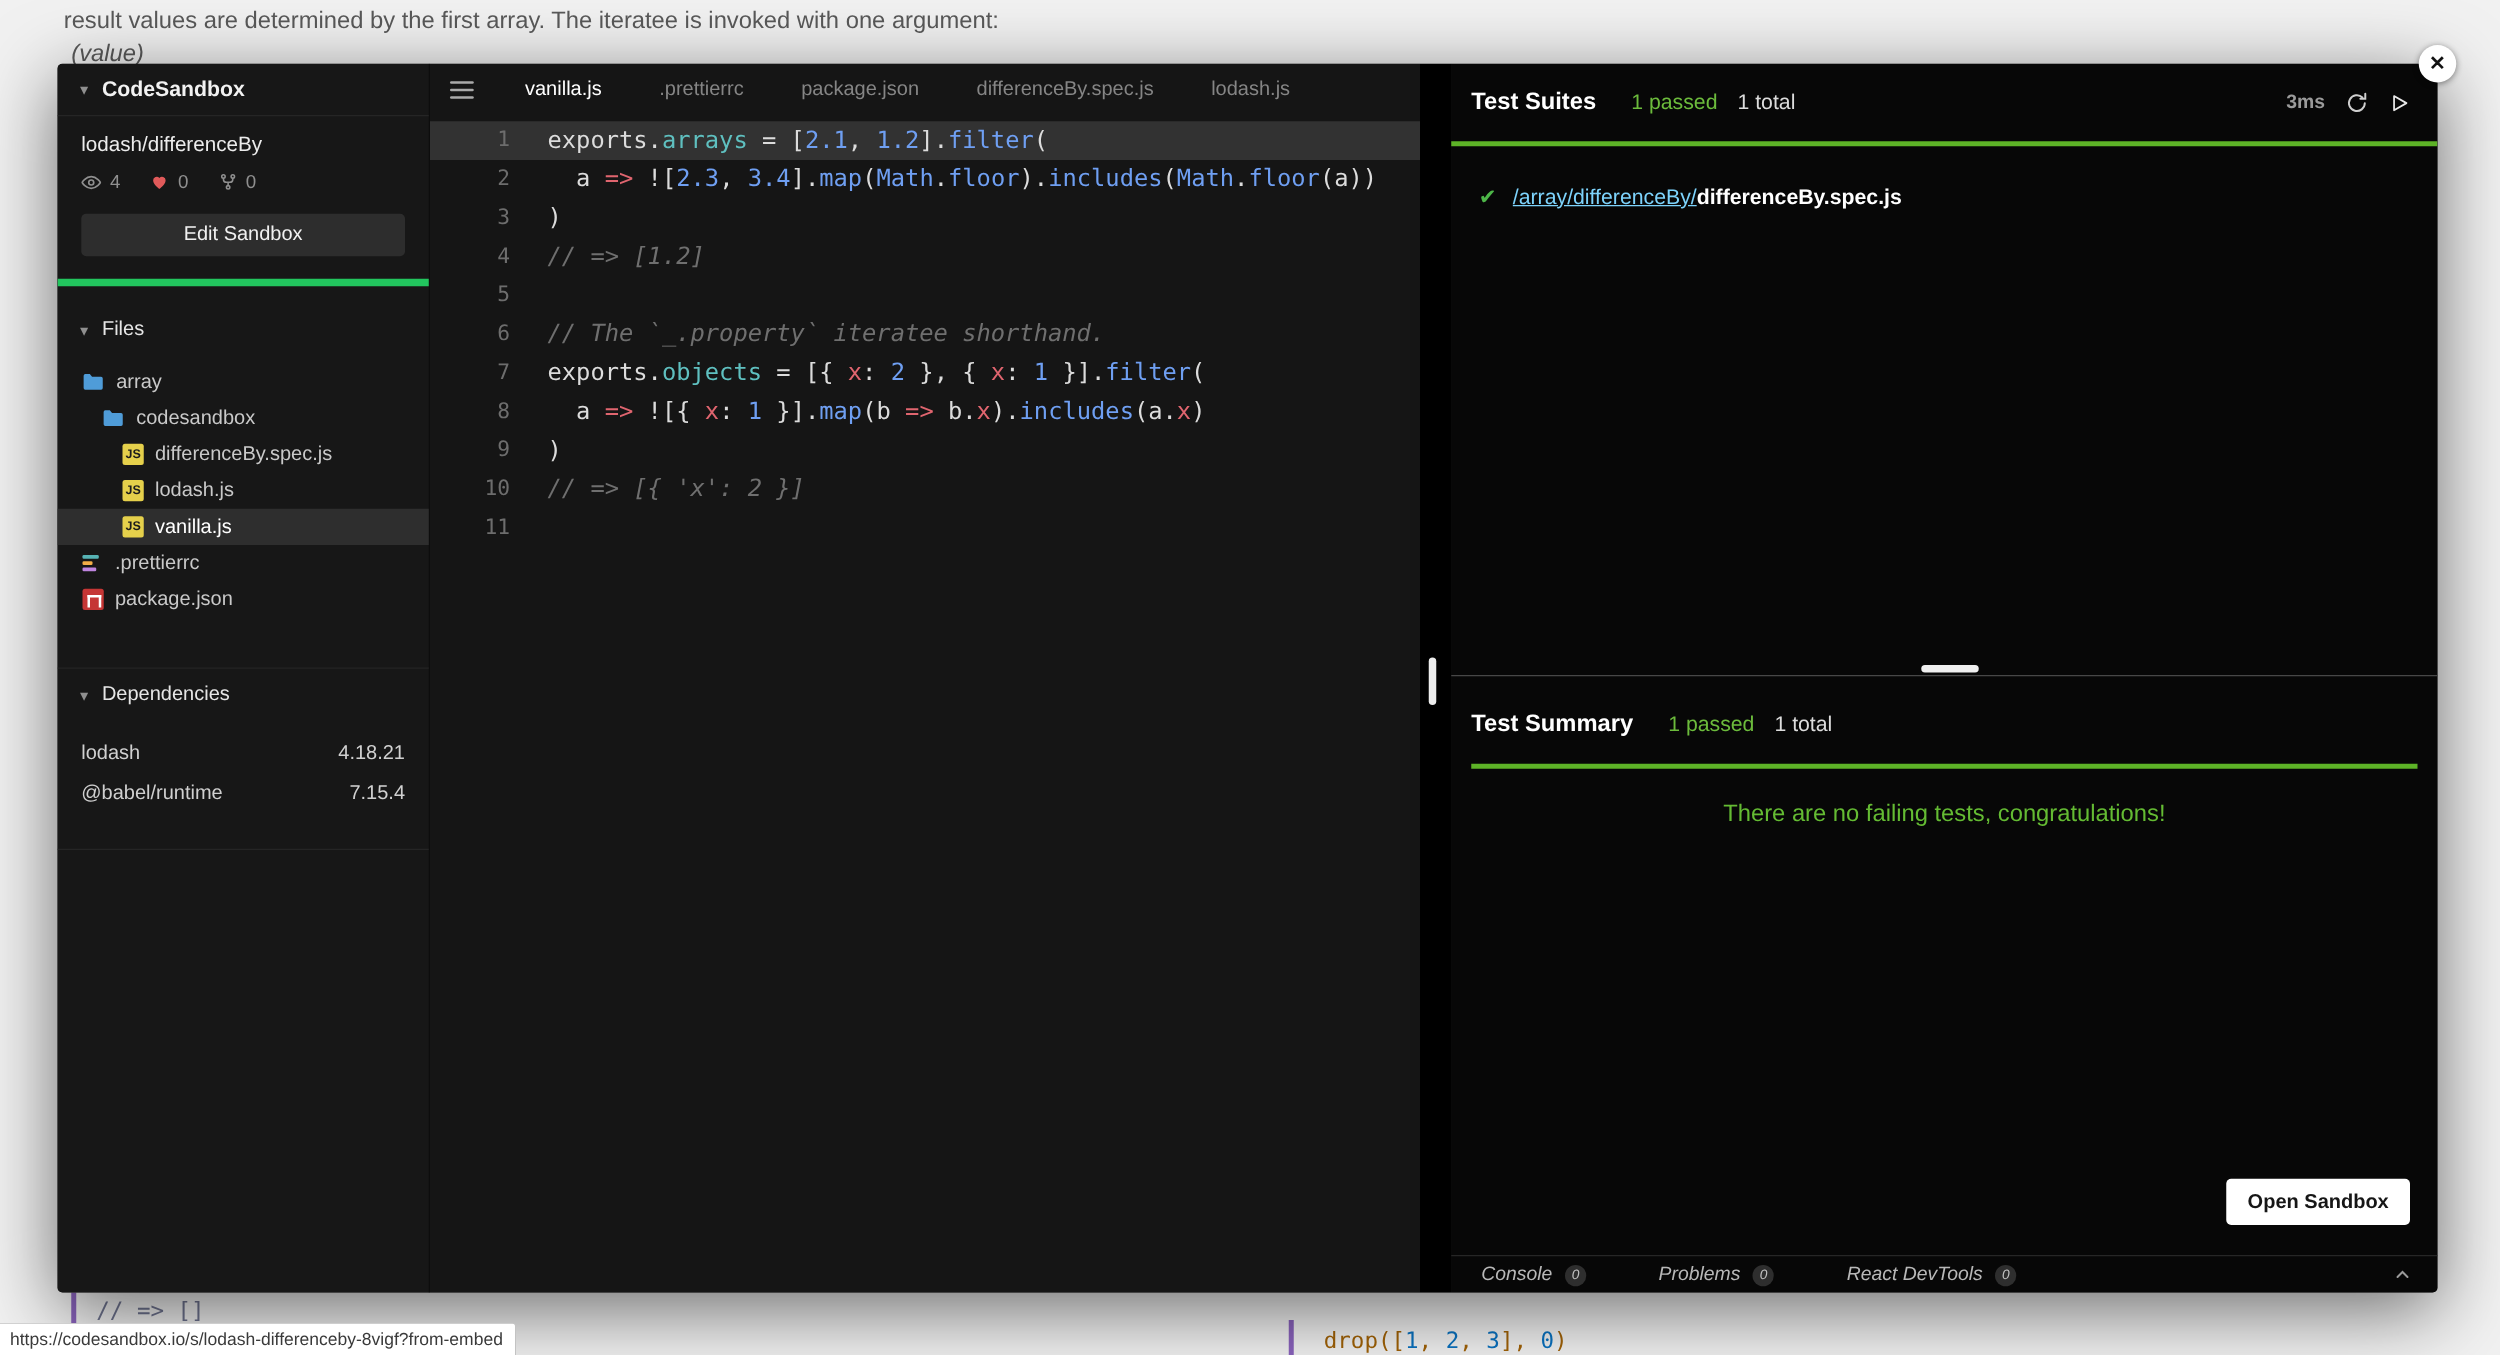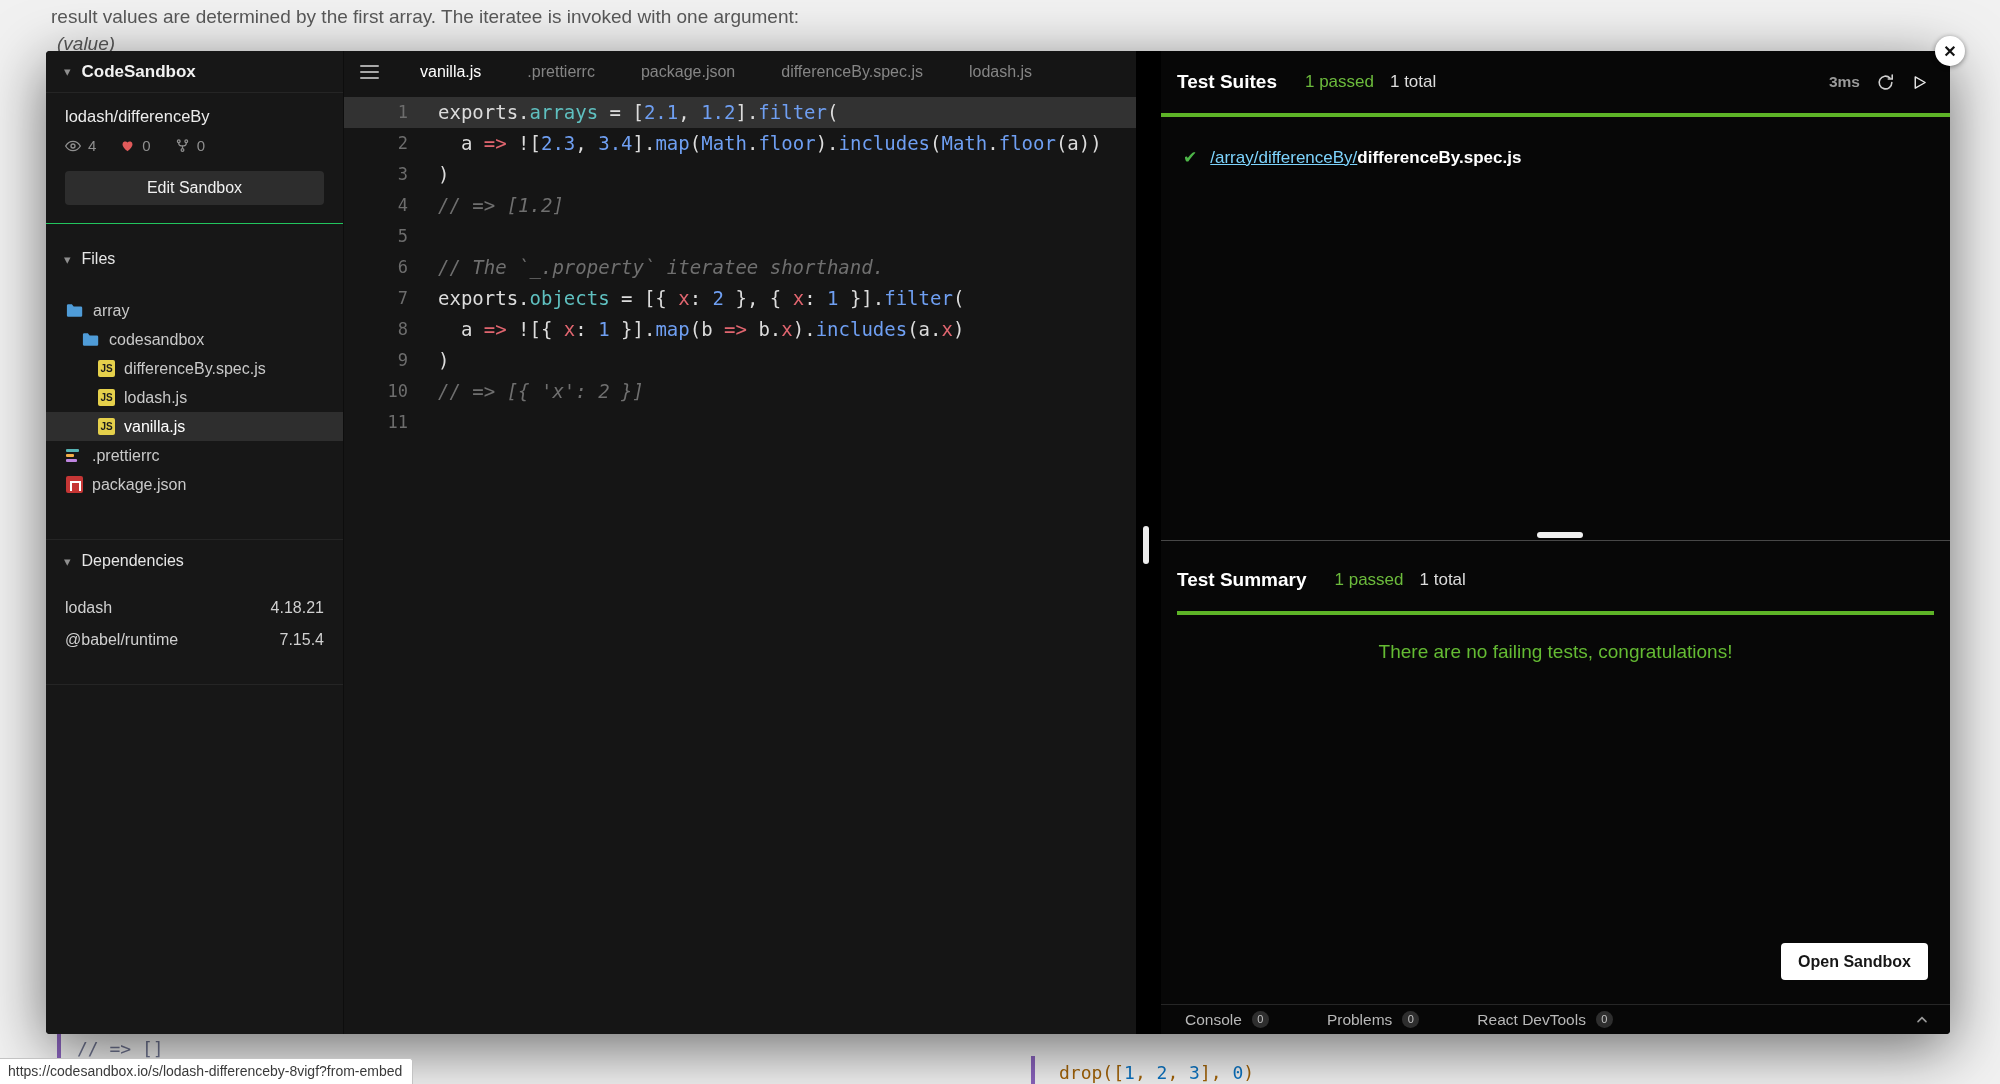--- a/index.html
+++ b/index.html
@@ -23,30 +23,30 @@
     box-shadow:0 14px 60px rgba(0,0,0,.55);border-radius:4px;z-index:2;overflow:hidden;}
   .close-btn{position:absolute;left:1935px;top:36px;width:30px;height:30px;border-radius:50%;background:#ffffff;
     color:#121212;display:flex;align-items:center;justify-content:center;font-size:16px;font-weight:bold;z-index:5;
     box-shadow:0 1px 5px rgba(0,0,0,.45);cursor:pointer;}
 
   
   .sidebar{position:absolute;left:0;top:0;width:298px;height:100%;background:#171717;border-right:1px solid #0d0d0d;box-sizing:border-box;}
   .chev{color:#8f8f8f;font-size:13px;line-height:1;}
   .sb-header{height:41px;display:flex;align-items:center;gap:11px;padding:0 18px;border-bottom:1px solid #252525;}
   .brand{font-size:17px;font-weight:600;color:#f2f2f2;}
-  .sb-project{padding:14px 19px 18px;border-bottom:1px solid #22c55e;}
+  .sb-project{padding:14px 19px 18px;border-bottom:6px solid #22c55e;}
   .sb-title{font-size:16.5px;color:#ececec;}
   .sb-stats{display:flex;gap:24px;align-items:center;margin-top:11px;color:#8f8f8f;font-size:15px;}
   .stat{display:inline-flex;align-items:center;gap:7px;}
   .ic{display:inline-flex;align-items:center;justify-content:center;}
   .edit-btn{margin-top:17px;width:100%;height:34px;background:#2d2d2d;color:#f0f0f0;font-size:16px;
     border:none;border-radius:4px;font-family:inherit;cursor:pointer;}
   .sb-section-header{display:flex;align-items:center;gap:11px;padding:26px 18px 12px;color:#e6e6e6;font-size:16px;}
   .sb-section-header.deps{padding-top:12px;margin-bottom:10px;}
-  .tree{margin-top:16px;}
+  .tree{margin-top:6px;}
   .tree-row{height:29px;display:flex;align-items:center;gap:9px;font-size:16px;color:#c9c9c9;cursor:pointer;}
   .tree-row.selected{background:#2e2e2e;color:#ffffff;}
   .files-wrap{padding-bottom:40px;border-bottom:1px solid #252525;}
   .deps-wrap{padding-bottom:28px;border-bottom:1px solid #252525;}
   .dep-row{display:flex;justify-content:space-between;padding:7px 19px;font-size:16px;color:#d0d0d0;}
   .js-icon{width:17px;height:17px;background:#e5d04b;border-radius:2px;color:#1c1c1c;font-size:10px;font-weight:700;
     display:inline-flex;align-items:center;justify-content:center;}
   .prettier-icon{width:17px;height:17px;display:inline-flex;flex-direction:column;gap:2px;padding-top:2px;box-sizing:border-box;}
   .prettier-icon i{height:3px;border-radius:1px;display:block;}
   .prettier-icon .p1{width:13px;background:#56b3b4}.prettier-icon .p2{width:8px;background:#f3ae47}.prettier-icon .p3{width:11px;background:#bf85e0}
@@ -96,21 +96,21 @@
   .rp-top{position:absolute;top:0;left:0;right:0;height:489px;}
   .rp-divider{position:absolute;top:489px;left:0;right:0;height:1px;background:#474747;}
   .rp-handle-h{position:absolute;top:481px;left:376px;width:46px;height:6px;border-radius:3px;background:#f0f0f0;z-index:4;cursor:row-resize;}
   .rp-bottom{position:absolute;top:490px;left:0;right:0;bottom:0;padding-top:8px;box-sizing:border-box;}
   .congrats{margin-top:38px;text-align:center;font-size:19px;color:#64bb33;}
   .open-btn{position:absolute;right:22px;bottom:54px;height:37px;padding:0 17px;background:#ffffff;color:#161616;
     font-size:16px;font-weight:700;border:none;border-radius:4px;font-family:inherit;cursor:pointer;}
   .rp-footer{position:absolute;left:0;right:0;bottom:0;height:29px;border-top:1px solid #262626;
     display:flex;align-items:center;padding:0 20px 0 24px;}
   .footer-items{display:flex;gap:58px;align-items:center;}
-  .footer-item{display:inline-flex;align-items:flex-start;gap:10px;color:#b8b8b8;font-size:15.5px;cursor:pointer;}
+  .footer-item{display:inline-flex;align-items:flex-end;gap:10px;color:#b8b8b8;font-size:15.5px;cursor:pointer;font-style:italic;}
   .badge{width:17px;height:17px;border-radius:50%;background:#2e2e2e;color:#c2c2c2;font-size:11px;
     display:inline-flex;align-items:center;justify-content:center;}
   .chev-up{margin-left:auto;display:inline-flex;cursor:pointer;}
 </style>
 </head>
 <body>
 
 <div>
   <div class="bg-line1">result values are determined by the first array. The iteratee is invoked with one argument:</div>
   <div class="bg-line2">(value)</div>

